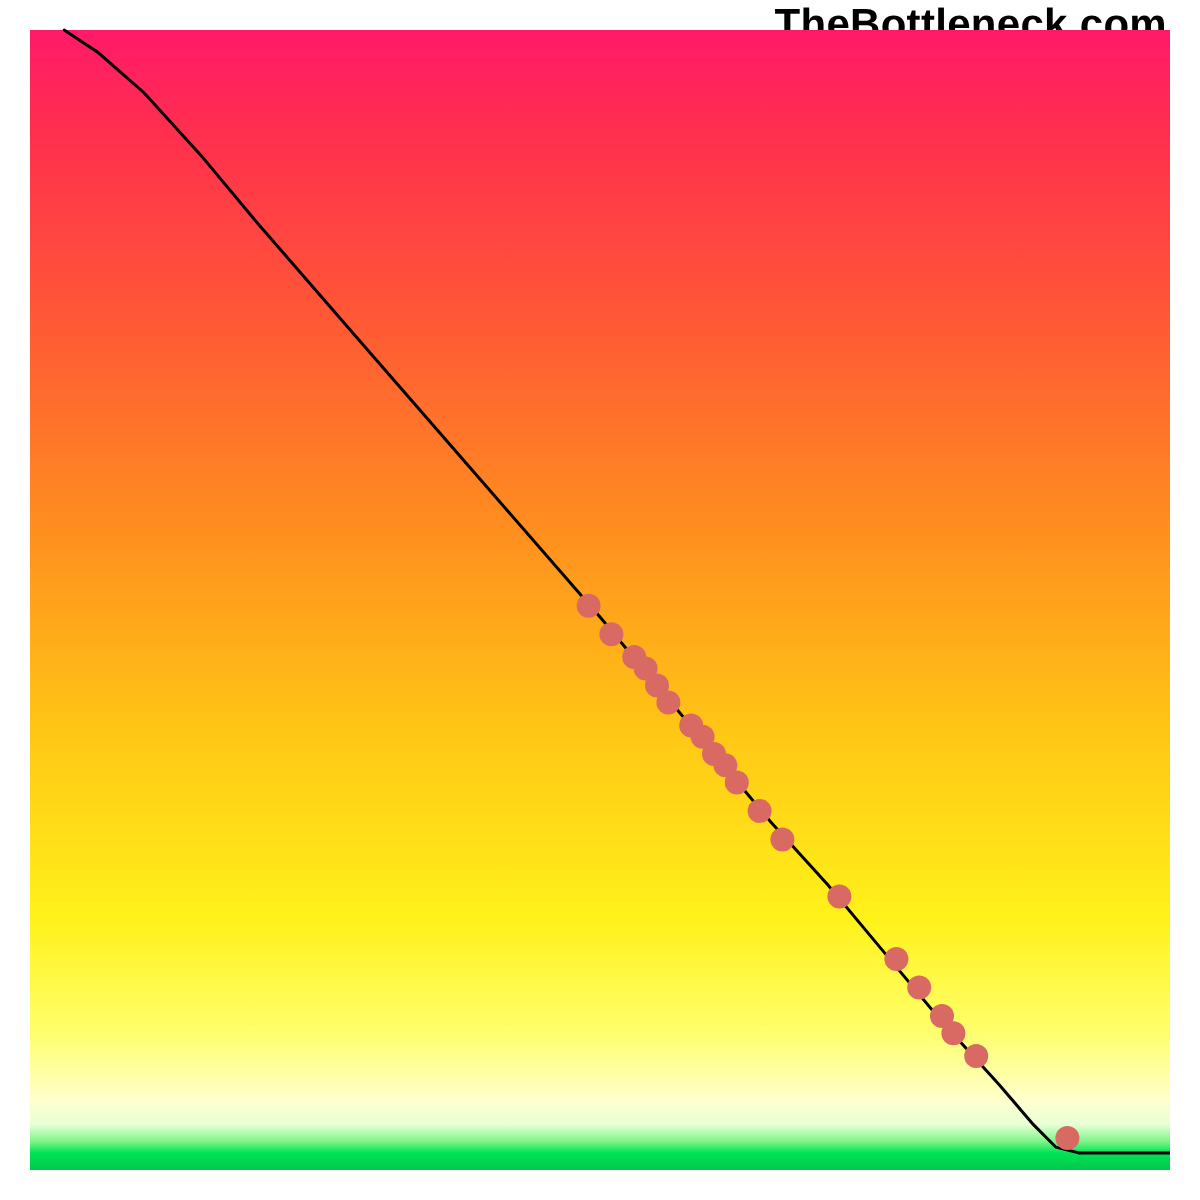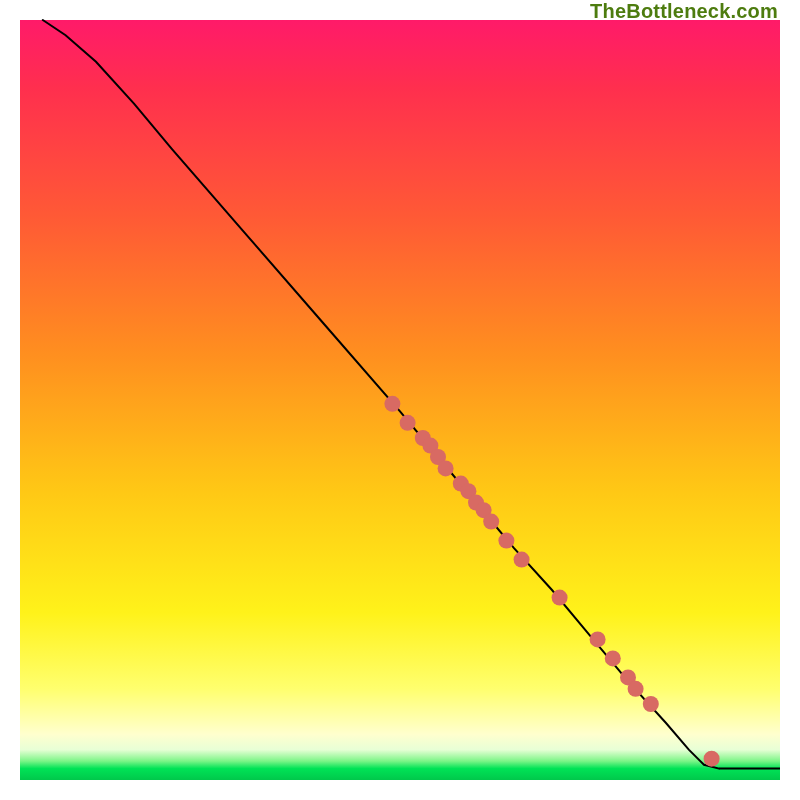--- a/index.html
+++ b/index.html
@@ -37,23 +37,23 @@
       #e8ffd6 96%,
       #7df588 97.5%,
       #00e356 98.5%,
       #00c84b 100%
     );
   }
   .watermark {
     position: absolute;
     top: 0px;
     right: 22px;
-    font-size: 20px;
+    font-size: 28px;
     font-weight: 600;
-    color: #4d7c0f;
+    color: #000000;
     letter-spacing: 0.2px;
     user-select: none;
   }
   svg.overlay {
     position: absolute;
     left: 0;
     top: 0;
     width: 760px;
     height: 760px;
     overflow: visible;

